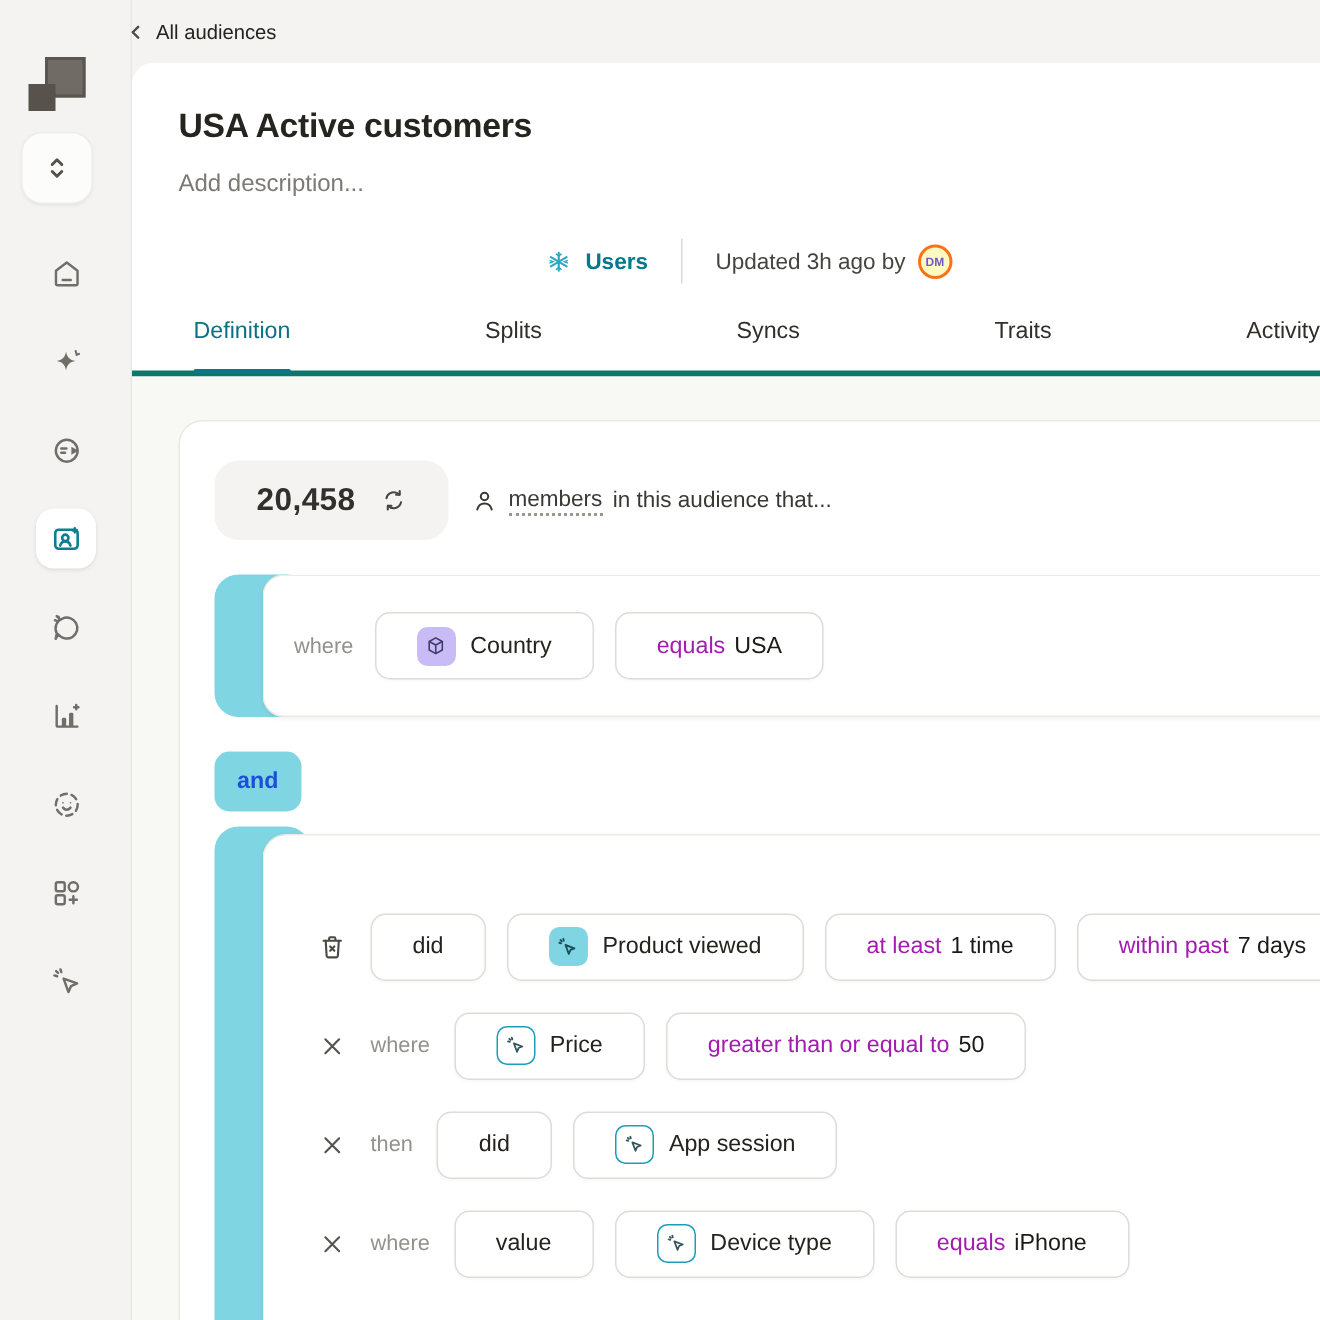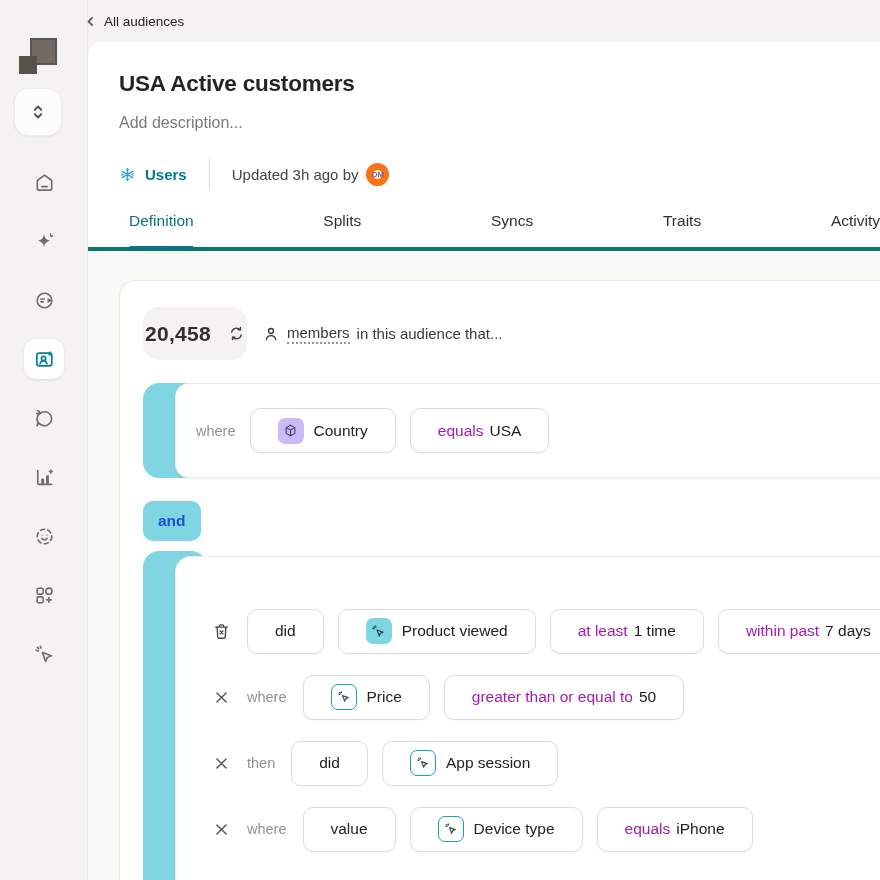--- a/index.html
+++ b/index.html
@@ -37,45 +37,45 @@
     display:flex; align-items:center; gap:7px; cursor:pointer; }
   .breadcrumb .bc-label { font-size:13.5px; font-weight:500; color:#24231e; }
 
   
   .main { position:absolute; left:88px; top:42px; right:0; bottom:0;
     background:#ffffff; border-top-left-radius:14px; z-index:2;
     display:flex; flex-direction:column; }
   .card-header { padding:29px 0 0 31px; }
   .page-title { font-size:22.5px; font-weight:700; letter-spacing:-.2px; color:#26241f; }
   .desc { margin-top:17px; font-size:16px; color:#7b7a74; cursor:text; }
-  .meta { margin-top:27px; display:flex; align-items:center; }
+  .meta { margin-top:27px; display:flex; align-items:center;justify-content:center; }
   .entity { display:flex; align-items:center; gap:9px; cursor:pointer; }
   .entity-label { font-size:15px; font-weight:700; color:#00798e; }
   .vdiv { width:1px; height:30px; background:#dbdad7; margin:0 22px; }
   .updated { display:flex; align-items:center; gap:8px; font-size:15px; color:#45443f; }
   .avatar { width:23px; height:23px; border-radius:50%; background:#fef9c3;
-    border:7px solid #f97316; color:#7058cc; font-size:8px; font-weight:700;
+    border:2px solid #f97316; color:#7058cc; font-size:8px; font-weight:700;
     display:flex; align-items:center; justify-content:center; }
 
   
   .tabs { margin-top:23px; padding-left:41px; display:flex; gap:33px;
     border-bottom:4px solid #0f766e;justify-content:space-between; }
   .tab { font-size:15.5px; color:#302f2a; padding-bottom:17px; position:relative; cursor:pointer; }
   .tab.active { color:#0a7183; font-weight:500; }
   .tab.active::after { content:""; position:absolute; left:0; right:0; bottom:-2px;
     height:3px; border-radius:2px; background:#107585; }
 
   
   .content { flex:1; background:#f8f8f5; padding:29px 0 0 31px; overflow:hidden; }
   .def-card { background:#ffffff; border:1px solid #e9e8e4; border-radius:16px;
     margin-right:-40px; height:1000px; padding:26px 0 0 23px; }
 
   .stats { display:flex; align-items:center; }
   .count-pill { background:#f4f3f1; border-radius:16px; height:53px;
-    padding:0 2px; display:flex; align-items:center; gap:17px; }
+    padding:0 28px; display:flex; align-items:center; gap:17px; }
   .count { font-size:21px; font-weight:700; color:#31302b; letter-spacing:.3px; }
   .refresh-btn { cursor:pointer; display:flex; }
   .members-wrap { margin-left:15px; display:flex; align-items:center; gap:7px;
     font-size:15px; color:#3a3934; }
   .members-link { border-bottom:2px dotted #98978f; padding-bottom:1px; cursor:pointer; }
 
   .group { position:relative; margin-top:23px; }
   .group .accent { position:absolute; left:0; top:0; bottom:0; width:64px;
     background:#7fd6e2; border-radius:16px; }
   .g1 { height:95px; }

